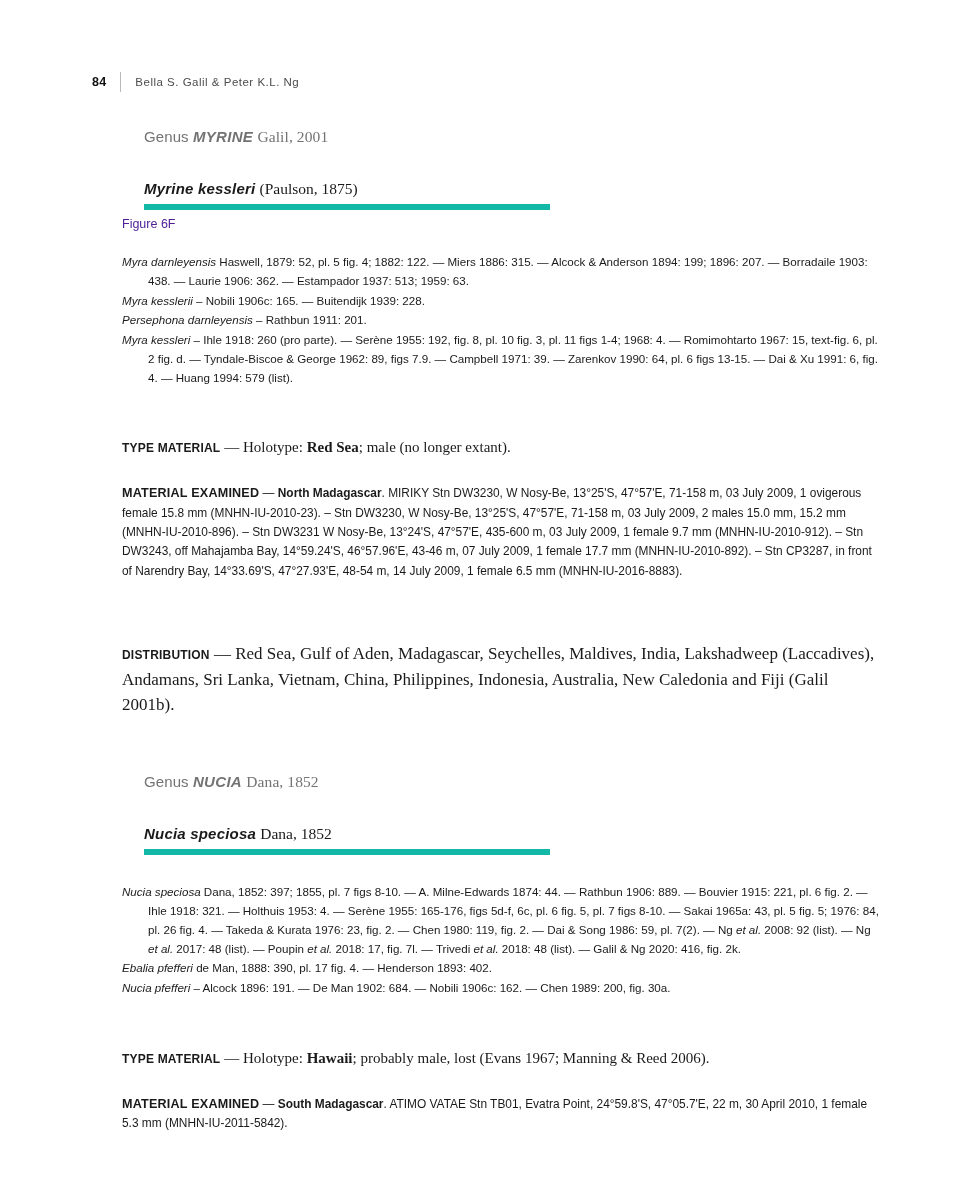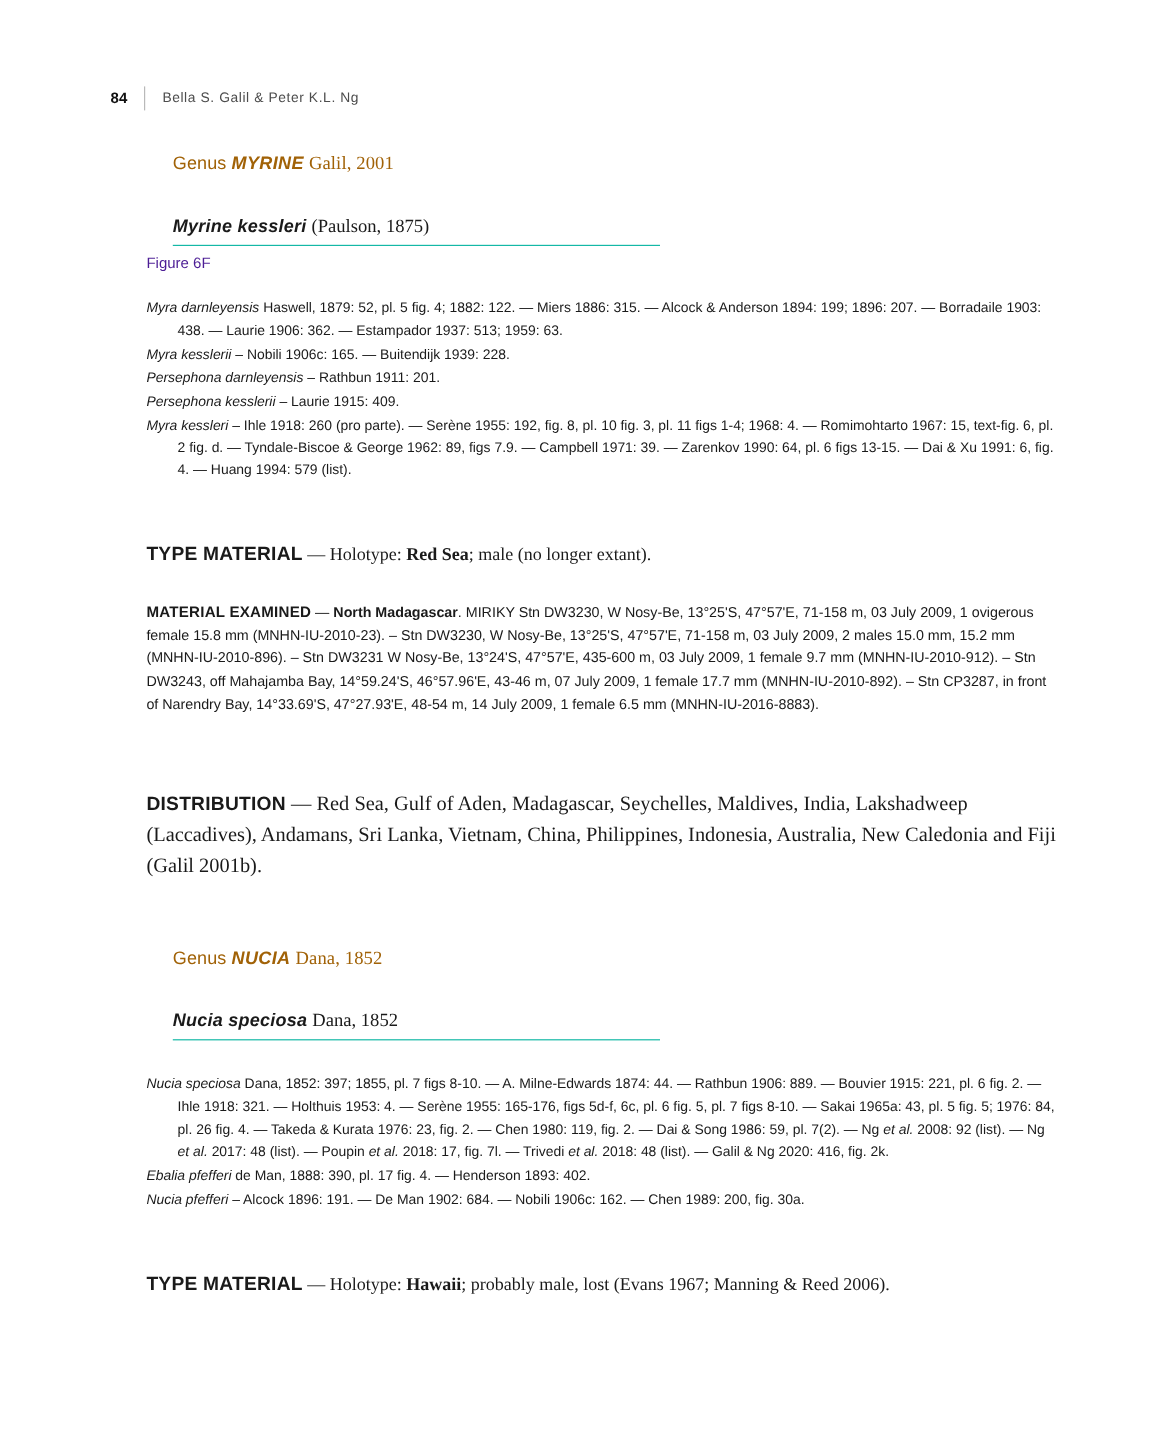--- a/index.html
+++ b/index.html
@@ -51,38 +51,38 @@
   
   .col {
     position: absolute;
     left: 122px;
     top: 128px;
     width: 758px;
   }
 
   .genus-line {
     font-size: 15px;
-    color: #a16207;
+    color: #737373;
     margin: 0 0 0 22px;
     letter-spacing: 0.1px;
   }
   .genus-line .gname {
     font-style: italic;
     font-weight: bold;
     letter-spacing: 0.3px;
   }
   .genus-line .gauth {
     font-family: "Liberation Serif", serif;
     font-size: 15.5px;
   }
 
   .species-head {
     margin: 34px 0 0 22px;
     width: 406px;
-    border-bottom: 1px solid #14b8a6;
+    border-bottom: 6px solid #14b8a6;
     padding-bottom: 6px;
     font-size: 15px;
   }
   .species-head .sname {
     font-style: italic;
     font-weight: bold;
     letter-spacing: 0.2px;
   }
   .species-head .sauth {
     font-family: "Liberation Serif", serif;
@@ -116,21 +116,21 @@
     line-height: 1.55;
   }
   .section.serif {
     font-family: "Liberation Serif", serif;
     font-size: 15px;
     line-height: 1.52;
   }
   .lbl {
     font-family: "Liberation Sans", sans-serif;
     font-weight: bold;
-    font-size: 16px;
+    font-size: 12px;
     letter-spacing: 0.2px;
   }
 
   .section-material {
     margin-top: 24px;
     font-size: 11.9px;
     line-height: 1.62;
     color: #1a1a1a;
   }
   .section-material .lbl { font-size: 12.6px; }
@@ -165,21 +165,20 @@
         <span class="sname">Myrine kessleri</span>
         <span class="sauth">(Paulson, 1875)</span>
       </div>
 
       <p class="figure-ref">Figure 6F</p>
 
       <div class="synonymy">
         <p class="syn-entry"><i>Myra darnleyensis</i> Haswell, 1879: 52, pl. 5 fig. 4; 1882: 122. — Miers 1886: 315. — Alcock &amp; Anderson 1894: 199; 1896: 207. — Borradaile 1903: 438. — Laurie 1906: 362. — Estampador 1937: 513; 1959: 63.</p>
         <p class="syn-entry"><i>Myra kesslerii</i> – Nobili 1906c: 165. — Buitendijk 1939: 228.</p>
         <p class="syn-entry"><i>Persephona darnleyensis</i> – Rathbun 1911: 201.</p>
-        <p class="syn-entry"><i>Persephona kesslerii</i> – Laurie 1915: 409.</p>
         <p class="syn-entry"><i>Myra kessleri</i> – Ihle 1918: 260 (pro parte). — Serène 1955: 192, fig. 8, pl. 10 fig. 3, pl. 11 figs 1-4; 1968: 4. — Romimohtarto 1967: 15, text-fig. 6, pl. 2 fig. d. — Tyndale-Biscoe &amp; George 1962: 89, figs 7.9. — Campbell 1971: 39. — Zarenkov 1990: 64, pl. 6 figs 13-15. — Dai &amp; Xu 1991: 6, fig. 4. — Huang 1994: 579 (list).</p>
       </div>
 
       <div class="spacer-md"></div>
 
       <p class="section serif">
         <span class="lbl">TYPE MATERIAL</span><span> — Holotype: <b>Red Sea</b>; male (no longer extant).</span>
       </p>
 
       <p class="section-material">
@@ -214,19 +213,22 @@
         <p class="syn-entry"><i>Ebalia pfefferi</i> de Man, 1888: 390, pl. 17 fig. 4. — Henderson 1893: 402.</p>
         <p class="syn-entry"><i>Nucia pfefferi</i> – Alcock 1896: 191. — De Man 1902: 684. — Nobili 1906c: 162. — Chen 1989: 200, fig. 30a.</p>
       </div>
 
       <div class="spacer-md"></div>
 
       <p class="section serif">
         <span class="lbl">TYPE MATERIAL</span><span> — Holotype: <b>Hawaii</b>; probably male, lost (Evans 1967; Manning &amp; Reed 2006).</span>
       </p>
 
+      <p class="section-material">
+        <span class="lbl">MATERIAL EXAMINED</span><span> — <b>South Madagascar</b>. ATIMO VATAE Stn TB01, Evatra Point, 24°59.8'S, 47°05.7'E, 22 m, 30 April 2010, 1 female 5.3 mm (MNHN-IU-2011-5842).</span>
+      </p>
 
       <div class="spacer-md"></div>
 
     </div>
 
   </div>
 </div>
 
 </body></html>

